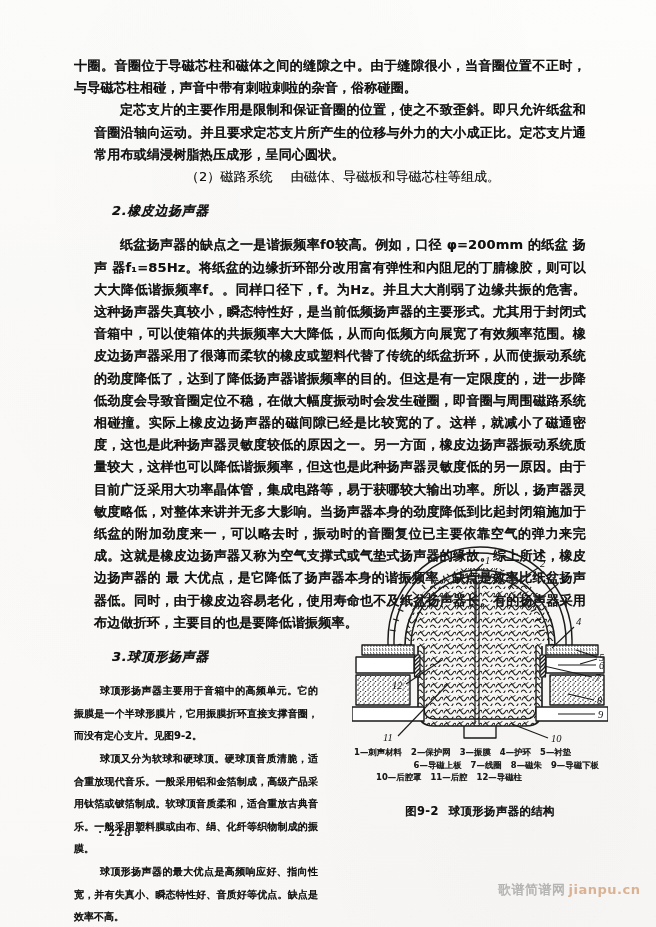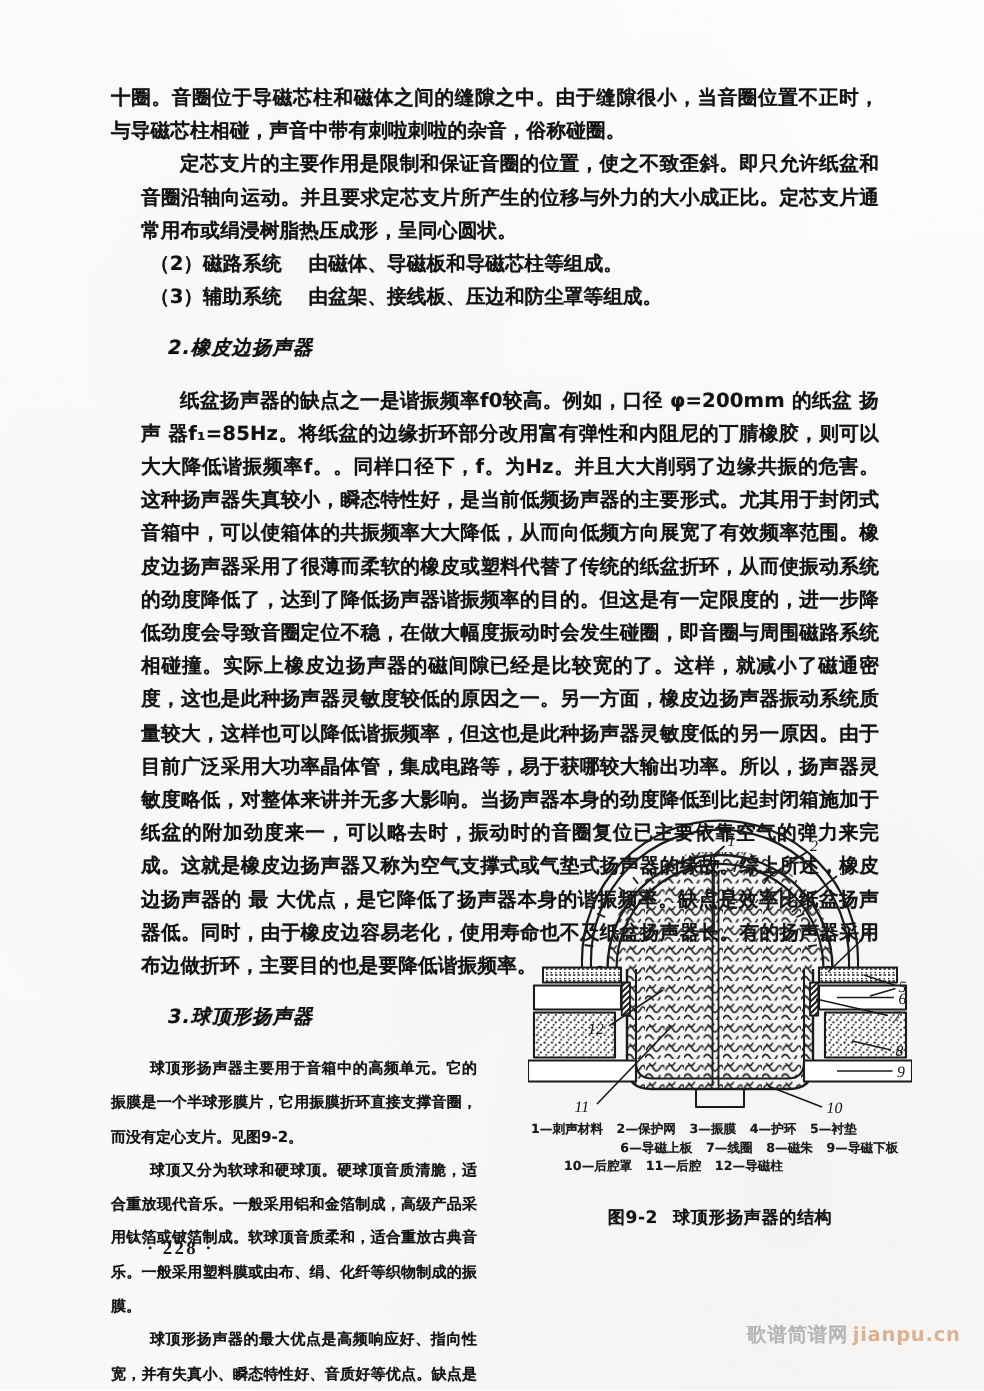--- a/index.html
+++ b/index.html
@@ -71,23 +71,24 @@
     letter-spacing: 0.6px;
     color: #101010;
     text-shadow: 0 0 0.7px rgba(0,0,0,0.5);
   }
 
   .listline {
     font-size: 13.1px;
     line-height: 22.2px;
     margin: 0;
     padding-left: 26px;
-    font-weight: 700;
+    font-weight: 400;
     color: #121212;
     text-shadow: 0 0 0.6px rgba(0,0,0,0.45);
+    text-align: center;
   }
   .listline .gap { display: inline-block; width: 18px; }
 
   
   #wrapzone {
     position: relative;
     width: 512px;
   }
   #floatfig {
     float: right;
@@ -189,23 +190,20 @@
   <div id="content">
 
     <p class="para">十圈。音圈位于导磁芯柱和磁体之间的缝隙之中。由于缝隙很小，当音圈位置不正时，与导磁芯柱相碰，声音中带有刺啦刺啦的杂音，俗称碰圈。</p>
 
     <p class="para indent">定芯支片的主要作用是限制和保证音圈的位置，使之不致歪斜。即只允许纸盆和音圈沿轴向运动。并且要求定芯支片所产生的位移与外力的大小成正比。定芯支片通常用布或绢浸树脂热压成形，呈同心圆状。</p>
 
     <div class="listline">
       <span>（2）</span><span>磁路系统</span><span class="gap"></span><span>由磁体、导磁板和导磁芯柱等组成。</span>
     </div>
 
-    <div class="listline">
-      <span>（3）</span><span>辅助系统</span><span class="gap"></span><span>由盆架、接线板、压边和防尘罩等组成。</span>
-    </div>
 
     <p class="heading">2.橡皮边扬声器</p>
 
     <p class="para indent">纸盆扬声器的缺点之一是谐振频率f0较高。例如，口径 φ=200mm 的纸盆 扬 声 器f₁=85Hz。将纸盆的边缘折环部分改用富有弹性和内阻尼的丁腈橡胶，则可以大大降低谐振频率f。。同样口径下，f。为Hz。并且大大削弱了边缘共振的危害。这种扬声器失真较小，瞬态特性好，是当前低频扬声器的主要形式。尤其用于封闭式音箱中，可以使箱体的共振频率大大降低，从而向低频方向展宽了有效频率范围。橡皮边扬声器采用了很薄而柔软的橡皮或塑料代替了传统的纸盆折环，从而使振动系统的劲度降低了，达到了降低扬声器谐振频率的目的。但这是有一定限度的，进一步降低劲度会导致音圈定位不稳，在做大幅度振动时会发生碰圈，即音圈与周围磁路系统相碰撞。实际上橡皮边扬声器的磁间隙已经是比较宽的了。这样，就减小了磁通密度，这也是此种扬声器灵敏度较低的原因之一。另一方面，橡皮边扬声器振动系统质量较大，这样也可以降低谐振频率，但这也是此种扬声器灵敏度低的另一原因。由于目前广泛采用大功率晶体管，集成电路等，易于获哪较大输出功率。所以，扬声器灵敏度略低，对整体来讲并无多大影响。当扬声器本身的劲度降低到比起封闭箱施加于纸盆的附加劲度来一，可以略去时，振动时的音圈复位已主要依靠空气的弹力来完成。这就是橡皮边扬声器又称为空气支撑式或气垫式扬声器的缘故。综上所述，橡皮边扬声器的 最 大优点，是它降低了扬声器本身的谐振频率。缺点是效率比纸盆扬声器低。同时，由于橡皮边容易老化，使用寿命也不及纸盆扬声器长。有的扬声器采用布边做折环，主要目的也是要降低谐振频率。</p>
 
     <p class="heading">3.球顶形扬声器</p>
 
     <div id="wrapzone">
       <div id="floatfig"></div>
 

